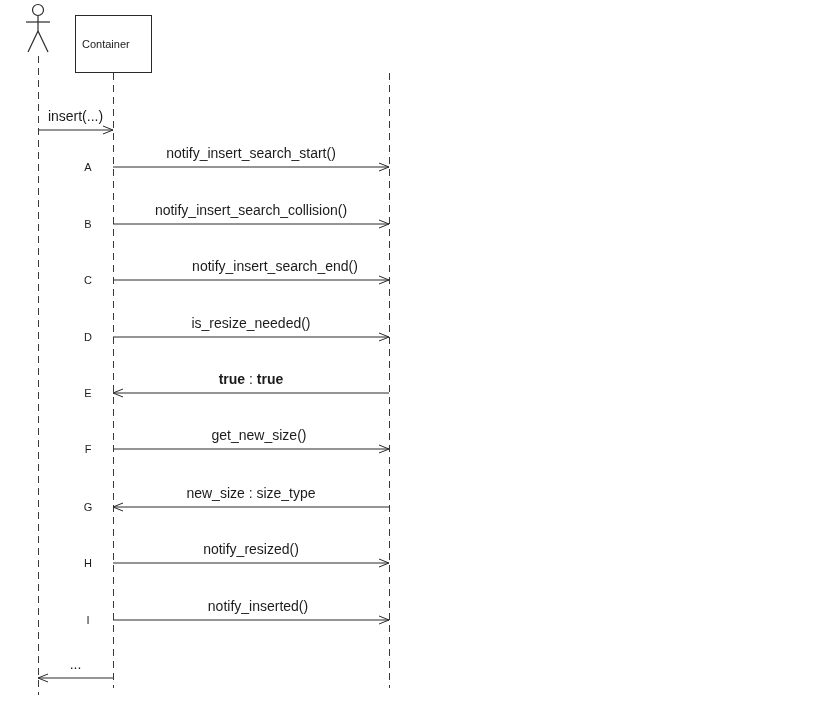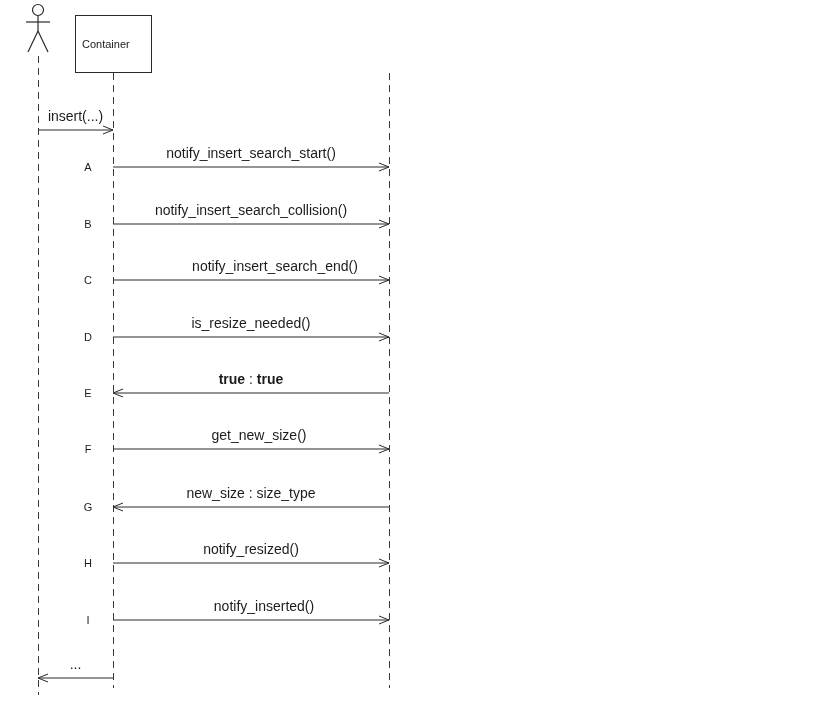--- a/index.html
+++ b/index.html
@@ -121,21 +121,21 @@
         <line x1="0" y1="6" x2="276" y2="6" stroke="#2a2a2a" stroke-width="1"></line>
         <polyline points="10,2 0,6 10,10" fill="none" stroke="#2a2a2a" stroke-width="1"></polyline>
       </svg>
       <div class="msg-letter" style="left: 88px; top: 507px;">G</div>
       <div class="msg-label" style="left: 251px; top: 543px; text-align: right;"><span>notify_resized()</span></div>
       <svg class="arrow-svg" width="276" height="12" style="left: 113px; top: 557px;">
         <line x1="0" y1="6" x2="276" y2="6" stroke="#2a2a2a" stroke-width="1"></line>
         <polyline points="266,2 276,6 266,10" fill="none" stroke="#2a2a2a" stroke-width="1"></polyline>
       </svg>
       <div class="msg-letter" style="left: 88px; top: 563px;">H</div>
-      <div class="msg-label" style="left: 264px; top: 600px; text-align: right;"><span>notify_inserted()</span></div>
+      <div class="msg-label" style="left: 258px; top: 600px; text-align: right;"><span>notify_inserted()</span></div>
       <svg class="arrow-svg" width="276" height="12" style="left: 113px; top: 614px;">
         <line x1="0" y1="6" x2="276" y2="6" stroke="#2a2a2a" stroke-width="1"></line>
         <polyline points="266,2 276,6 266,10" fill="none" stroke="#2a2a2a" stroke-width="1"></polyline>
       </svg>
       <div class="msg-letter" style="left: 88px; top: 620px;">I</div>
       <div class="msg-label" style="left: 75.5px; top: 658px;"><span>...</span></div>
       <svg class="arrow-svg" width="75" height="12" style="left: 38px; top: 672px;">
         <line x1="0" y1="6" x2="75" y2="6" stroke="#2a2a2a" stroke-width="1"></line>
         <polyline points="10,2 0,6 10,10" fill="none" stroke="#2a2a2a" stroke-width="1"></polyline>
       </svg>

